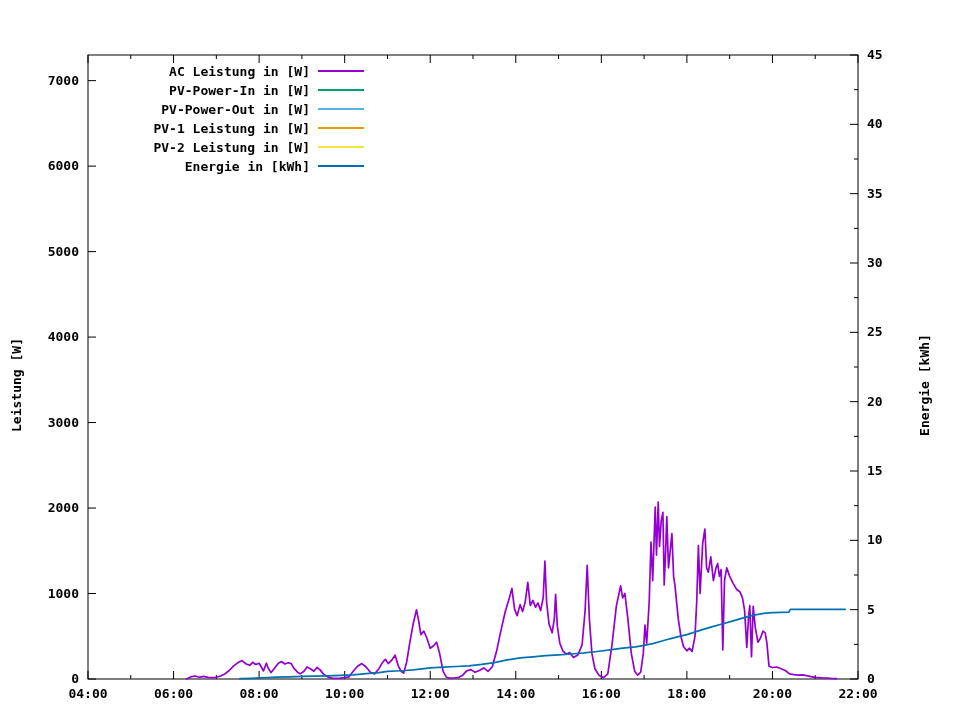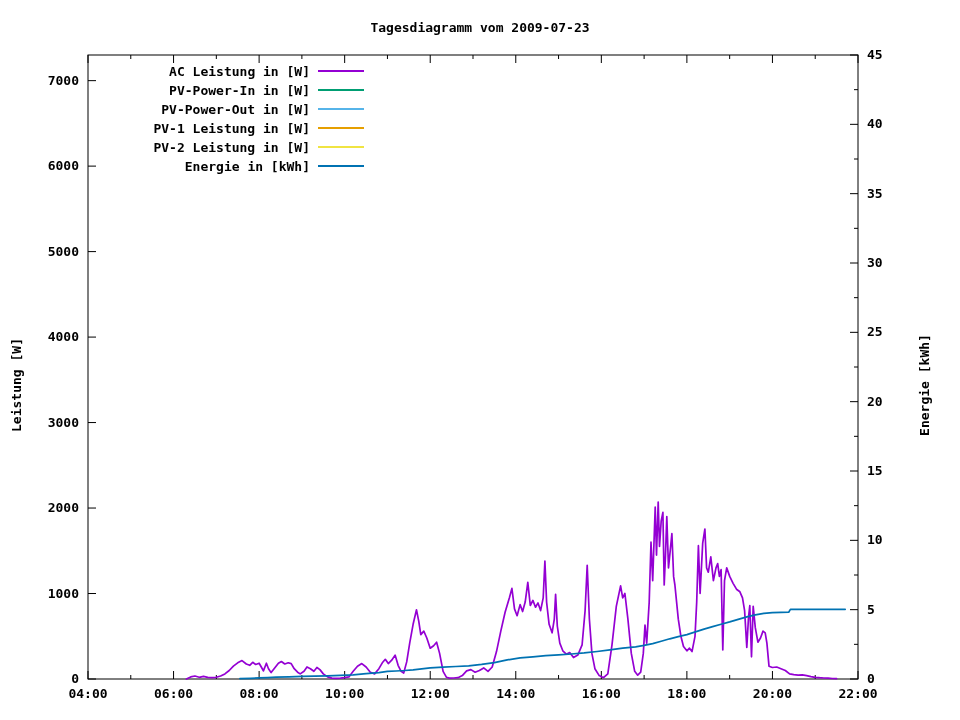--- a/index.html
+++ b/index.html
@@ -10,21 +10,20 @@
   .axis-title{position:absolute;font-size:13px;font-weight:bold;color:#000;white-space:nowrap;
               transform:translate(-50%,-50%) rotate(-90deg);}
   #ylabel-left{left:16px;top:385px;}
   #ylabel-right{left:924px;top:385px;}
   svg text{font-family:"DejaVu Sans Mono","Liberation Mono",monospace;font-size:13px;font-weight:bold;fill:#000;}
 </style>
 </head>
 <body>
 
 <div id="stage">
-  <div class="chart-title">Tagesdiagramm vom 2009-07-23</div>
   <div id="ylabel-left" class="axis-title">Leistung [W]</div>
   <div id="ylabel-right" class="axis-title">Energie [kWh]</div>
   <svg id="chart-svg" width="960" height="720">
       <rect x="88" y="55" width="770" height="624" fill="none" stroke="#000" stroke-width="1"></rect>
       <line x1="88" y1="679" x2="88" y2="671" stroke="#000" stroke-width="1"></line>
       <line x1="88" y1="55" x2="88" y2="63" stroke="#000" stroke-width="1"></line>
       <text x="88" y="698" text-anchor="middle">04:00</text>
       <line x1="130.77777777777777" y1="679" x2="130.77777777777777" y2="675" stroke="#000" stroke-width="1"></line>
       <line x1="130.77777777777777" y1="55" x2="130.77777777777777" y2="59" stroke="#000" stroke-width="1"></line>
       <line x1="173.55555555555554" y1="679" x2="173.55555555555554" y2="671" stroke="#000" stroke-width="1"></line>

